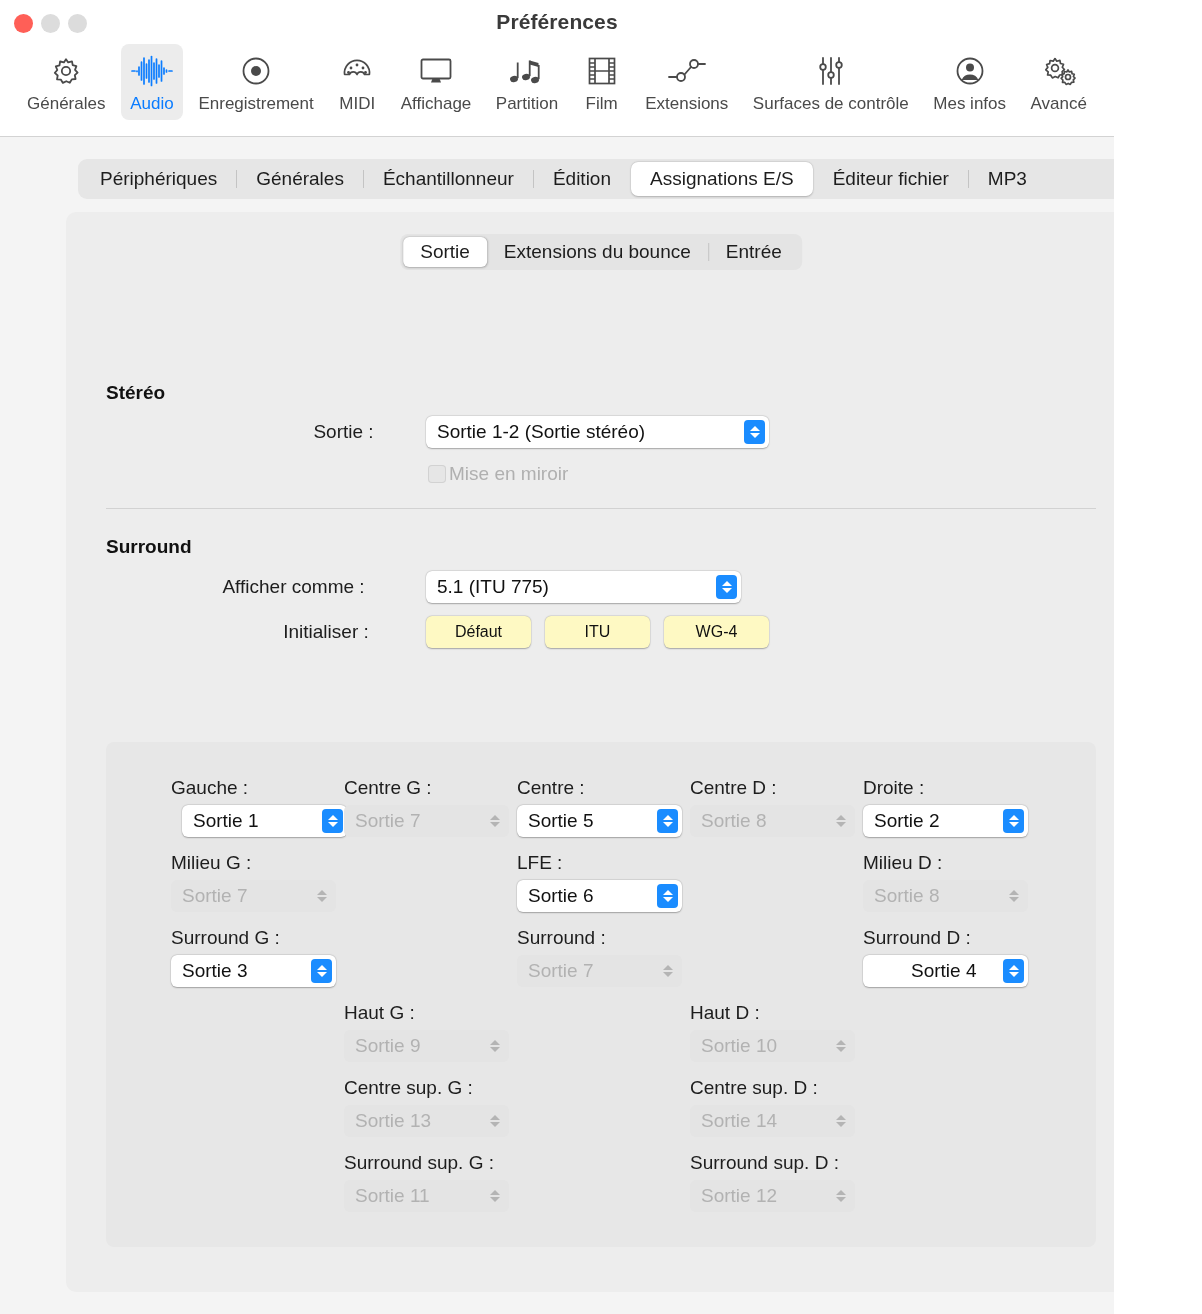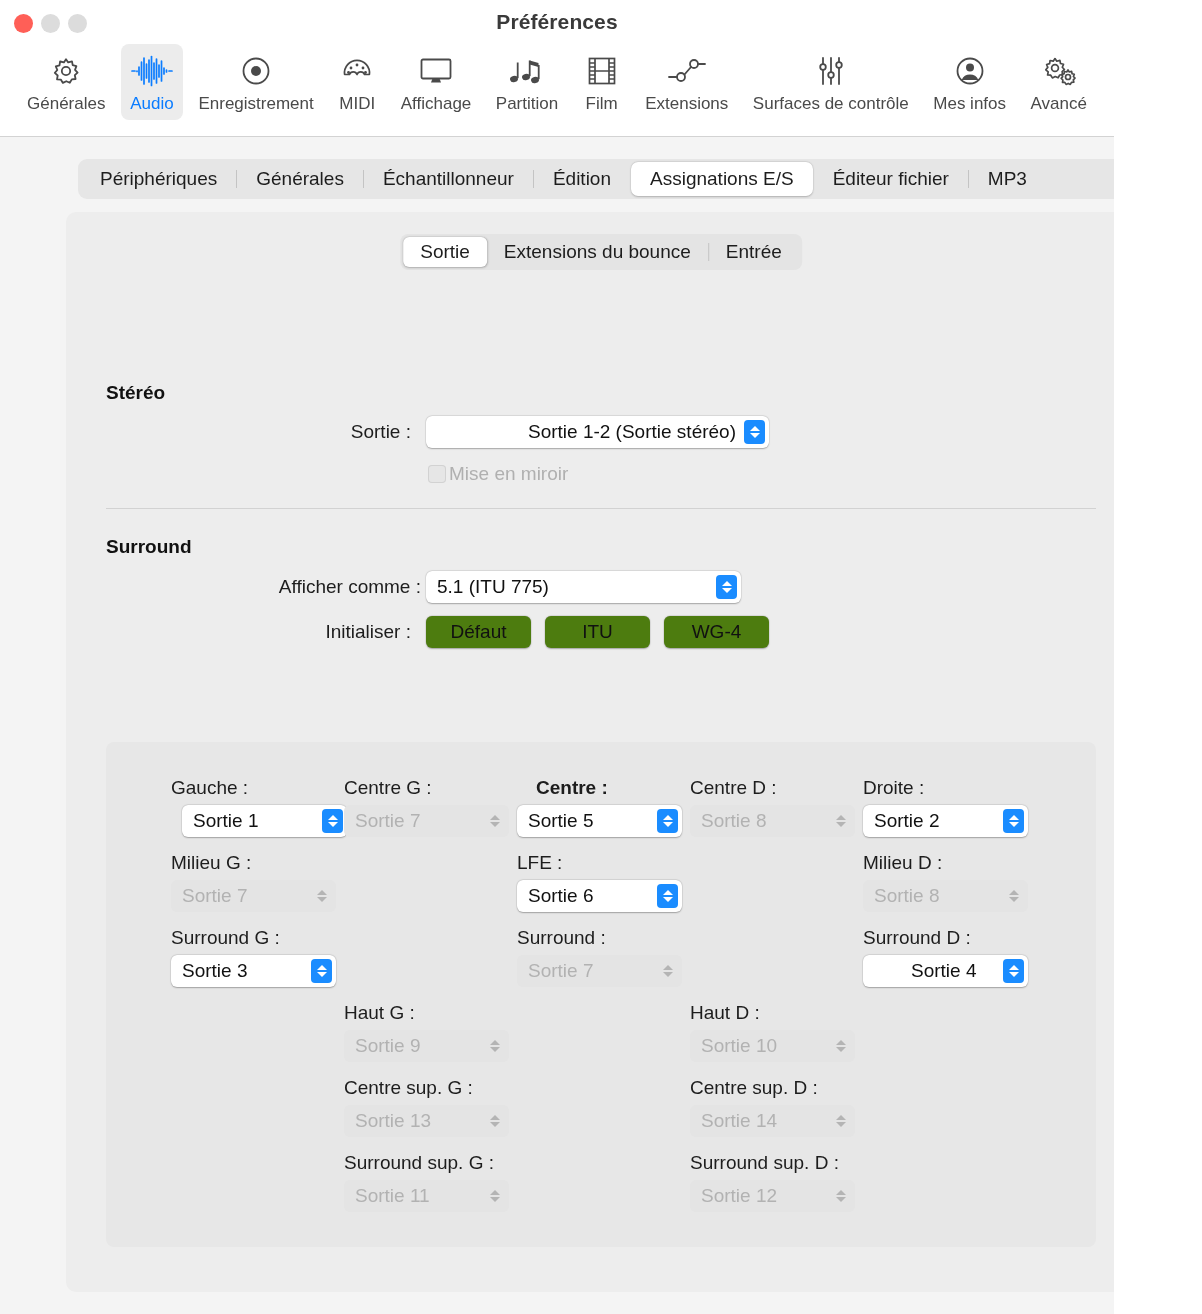--- a/index.html
+++ b/index.html
@@ -179,21 +179,21 @@
   .divider {
     position: absolute;
     height: 1px;
     background: #d2d2d2;
   }
 
   .row-label {
     position: absolute;
     font-size: 19px;
     color: #1d1d1d;
-    text-align: right;
+    text-align: center;
     white-space: nowrap;
   }
 
   
   .popup {
     position: absolute;
     display: flex;
     align-items: center;
     height: 32px;
     background: #ffffff;
@@ -260,27 +260,27 @@
   }
   .checkrow .cl {
     font-size: 19px;
     color: #b0b0b0;
   }
 
   
   .pushbtn {
     position: absolute;
     height: 32px;
-    background: #4d7c0f;
+    background: #fef9c3;
     border-radius: 6px;
     box-shadow: 0 .5px 1.5px rgba(0,0,0,.28), 0 0 0 .5px rgba(0,0,0,.07);
     display: flex;
     align-items: center;
     justify-content: center;
-    font-size: 19px;
+    font-size: 16px;
     color: #111;
   }
 
   
   .groupbox {
     position: absolute;
     left: 40px;
     top: 530px;
     width: 990px;
     height: 505px;
@@ -502,38 +502,38 @@
         <div class="tab-sep"></div>
         <div class="subtab">
           <span>Entrée</span>
         </div>
       </div>
 
       <div class="section-title" style="left:40px; top:170px;">Stéréo</div>
 
       <div class="row-label" style="left:210px; top:209px; width:135px;">Sortie :</div>
 
-      <div class="popup" style="left:360px; top:204px; width:343px;text-align:right;">
+      <div class="popup" style="left:360px; top:204px; width:343px;">
         <span class="pv">Sortie 1-2 (Sortie stéréo)</span>
         <span class="stepper">
           <span class="chev up"></span>
             <span class="chev down"></span>
         </span>
       </div>
 
       <div class="checkrow" style="left:362px; top:251px;">
         <span class="checkbox"></span>
         <span class="cl">Mise en miroir</span>
       </div>
 
       <div class="divider" style="left:40px; top:296px; width:990px;"></div>
 
       <div class="section-title" style="left:40px; top:324px;">Surround</div>
 
-      <div class="row-label" style="left:120px; top:364px; width:235px;">Afficher comme :</div>
+      <div class="row-label" style="left:110px; top:364px; width:235px;">Afficher comme :</div>
 
       <div class="popup" style="left:360px; top:359px; width:315px;">
         <span class="pv">5.1 (ITU 775)</span>
         <span class="stepper">
           <span class="chev up"></span>
             <span class="chev down"></span>
         </span>
       </div>
 
       <div class="row-label" style="left:175px; top:409px; width:170px;">Initialiser :</div>
@@ -555,21 +555,21 @@
 
         <div class="cell-label" style="left:238px; top:35px;">Centre G :</div>
         <div class="popup disabled" style="left:238px; top:63px; width:165px;">
           <span class="pv">Sortie 7</span>
           <span class="stepper">
             <span class="chev up"></span>
               <span class="chev down"></span>
             </span>
         </div>
 
-        <div class="cell-label" style="left:430px; top:35px;font-weight:bold;">Centre :</div>
+        <div class="cell-label" style="left:411px; top:35px;">Centre :</div>
         <div class="popup" style="left:411px; top:63px; width:165px;">
           <span class="pv">Sortie 5</span>
           <span class="stepper">
             <span class="chev up"></span>
               <span class="chev down"></span>
             </span>
         </div>
 
         <div class="cell-label" style="left:584px; top:35px;">Centre D :</div>
         <div class="popup disabled" style="left:584px; top:63px; width:165px;">

